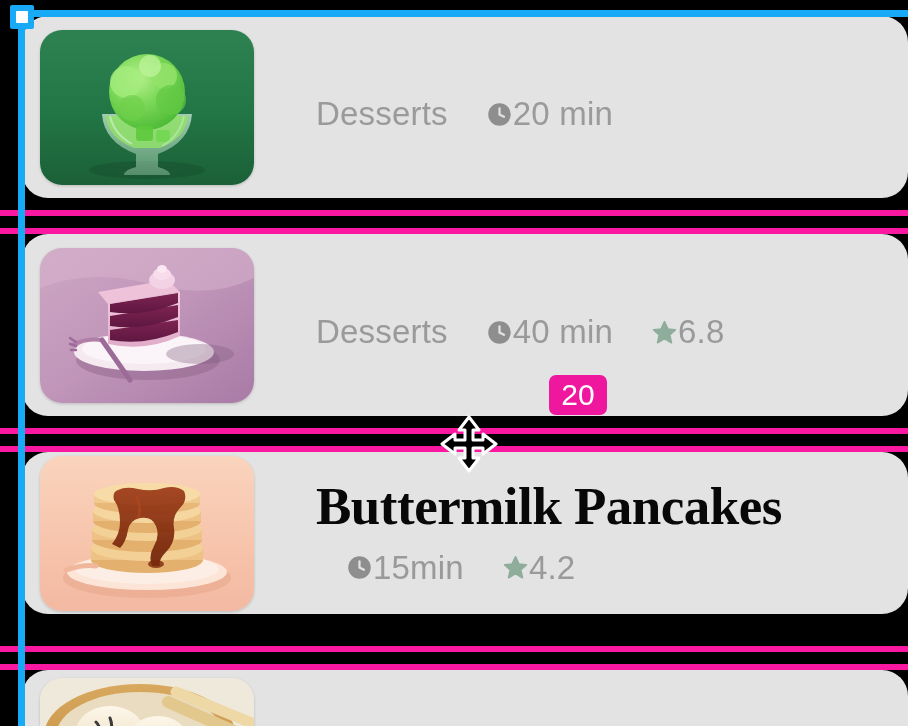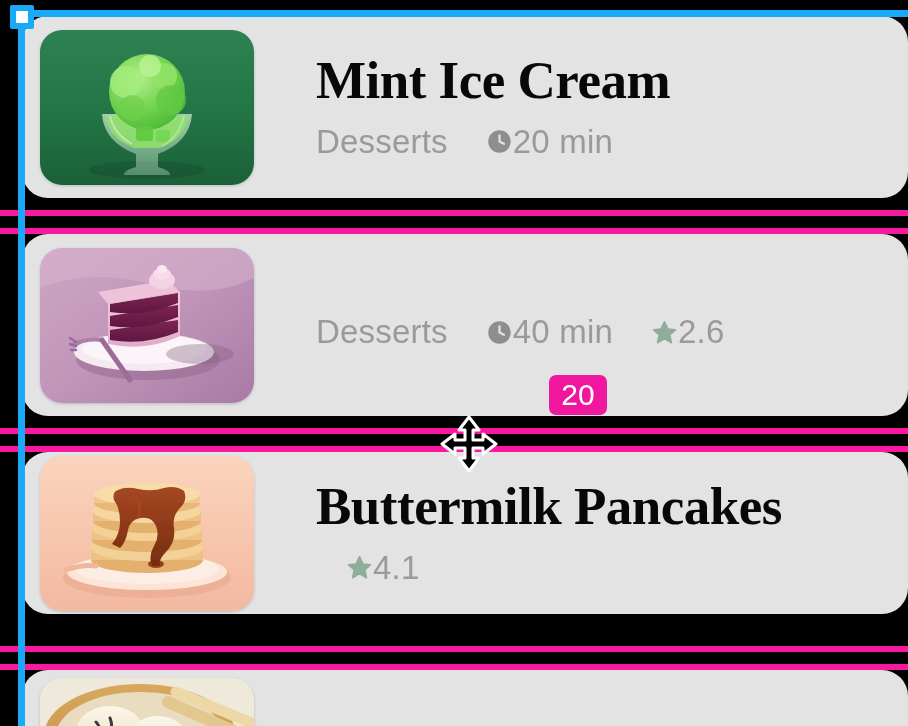--- a/index.html
+++ b/index.html
@@ -229,21 +229,20 @@
           <circle cx="131" cy="70" r="15" fill="#62c944" opacity="0.7"></circle>
           <circle cx="92" cy="78" r="13" fill="#6ed049" opacity="0.65"></circle>
           <circle cx="110" cy="36" r="11" fill="#bdf49a" opacity="0.75"></circle>
           <rect x="96" y="96" width="17" height="15" rx="3" fill="#5ec93d" opacity="0.9"></rect>
           <rect x="116" y="100" width="14" height="12" rx="3" fill="#71d74f" opacity="0.85"></rect>
           <path d="M70 86 Q74 104 92 114" stroke="#e6f7e9" stroke-width="2" fill="none" opacity="0.5"></path>
           <path d="M144 86 Q140 106 122 116" stroke="#e6f7e9" stroke-width="2" fill="none" opacity="0.35"></path>
         </svg>
       </div>
       <div class="card-body">
-        <div class="recipe-title">Mint Ice Cream</div>
         <div class="meta-row">
           <span class="meta-cat">Desserts</span>
           <span class="meta-group">
             <span class="icon-clock">
               <svg viewBox="0 0 24 24">
                   <circle cx="12" cy="12" r="10" fill="#8e8e8e"></circle>
                   <path d="M12 6.5 L12 12 L16 14" stroke="#e3e3e3" stroke-width="2" fill="none" stroke-linecap="round"></path>
                 </svg>
             </span>
             <span class="meta-text">20 min</span>
@@ -300,21 +299,21 @@
                 </svg>
             </span>
             <span class="meta-text">40 min</span>
           </span>
           <span class="meta-group">
             <span class="icon-star">
               <svg viewBox="0 0 24 24">
                   <path d="M12 2.6 L15 9 L21.6 9.6 L16.6 14.1 L18.1 21 L12 17.4 L5.9 21 L7.4 14.1 L2.4 9.6 L9 9 Z" fill="#8fad9b" stroke="#8fad9b" stroke-width="1.6" stroke-linejoin="round"></path>
                 </svg>
             </span>
-            <span class="meta-text">2.6</span>
+            <span class="meta-text">6.8</span>
           </span>
         </div>
       </div>
     </div>
 
     <div class="recipe-card card-3" style="position:absolute; left:0; top:436px;">
       <div class="thumb">
         <svg viewBox="0 0 214 155" preserveAspectRatio="xMidYMid slice">
           <defs>
             <linearGradient id="g3bg" x1="0" y1="0" x2="0" y2="1">
@@ -352,26 +351,35 @@
           <path d="M78 34 Q86 30 98 33 Q112 36 124 32 Q136 29 144 35 Q148 44 140 52 Q132 60 134 72 Q136 86 126 96 Q118 104 120 110 L112 110 Q108 100 114 90 Q120 80 116 70 Q112 60 100 62 Q90 64 88 74 Q86 86 80 92 L72 88 Q80 78 80 66 Q80 52 74 44 Q72 36 78 34 Z" fill="url(#g3syr)" opacity="0.92"></path>
           <path d="M96 40 Q102 52 98 62" stroke="#b14a1f" stroke-width="3" fill="none" opacity="0.6"></path>
           <ellipse cx="116" cy="108" rx="8" ry="4" fill="#7a2b0c" opacity="0.8"></ellipse>
           <path d="M26 114 Q44 108 56 110" stroke="#f0b79c" stroke-width="5" fill="none" stroke-linecap="round"></path>
         </svg>
       </div>
       <div class="card-body">
         <div class="recipe-title">Buttermilk Pancakes</div>
         <div class="meta-row">
           <span class="meta-group">
+            <span class="icon-clock">
+              <svg viewBox="0 0 24 24">
+                  <circle cx="12" cy="12" r="10" fill="#8e8e8e"></circle>
+                  <path d="M12 6.5 L12 12 L16 14" stroke="#e3e3e3" stroke-width="2" fill="none" stroke-linecap="round"></path>
+                </svg>
+            </span>
+            <span class="meta-text">15min</span>
+          </span>
+          <span class="meta-group">
             <span class="icon-star">
               <svg viewBox="0 0 24 24">
                   <path d="M12 2.6 L15 9 L21.6 9.6 L16.6 14.1 L18.1 21 L12 17.4 L5.9 21 L7.4 14.1 L2.4 9.6 L9 9 Z" fill="#8fad9b" stroke="#8fad9b" stroke-width="1.6" stroke-linejoin="round"></path>
                 </svg>
             </span>
-            <span class="meta-text">4.1</span>
+            <span class="meta-text">4.2</span>
           </span>
         </div>
       </div>
     </div>
 
     <div class="recipe-card card-4" style="position:absolute; left:0; top:654px;">
       <div class="thumb" style="height:104px;">
         <svg viewBox="0 0 214 104" preserveAspectRatio="xMidYMin slice">
           <defs>
             <linearGradient id="g4bg" x1="0" y1="0" x2="0" y2="1">

